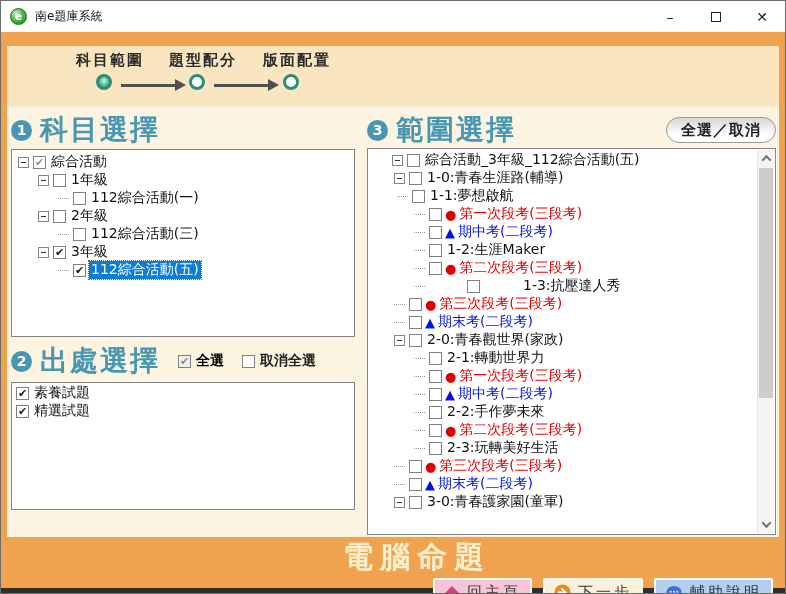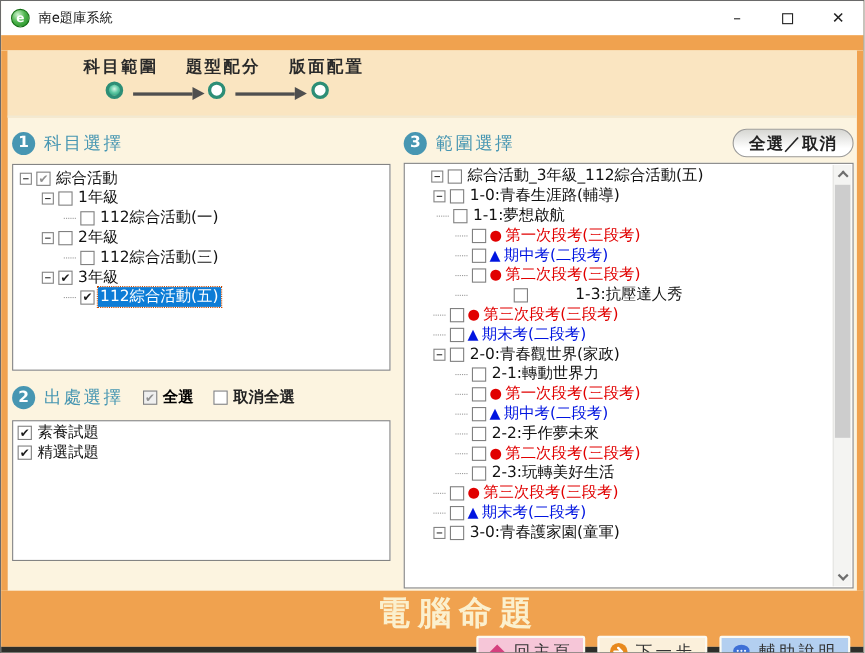--- a/index.html
+++ b/index.html
@@ -34,21 +34,21 @@
   .step-line{position:absolute;top:38px;height:3px;background:#4F4F4F;}
   .step-arrow{position:absolute;top:33px;width:0;height:0;border-left:11px solid #4F4F4F;border-top:6px solid transparent;border-bottom:6px solid transparent;}
 
   
   .main{height:428px;padding:8px 2px 0 4px;display:flex;gap:12px;}
   .col-left{width:344px;display:flex;flex-direction:column;}
   .col-right{flex:1;display:flex;flex-direction:column;margin-right:1px;}
 
   .sec-header{display:flex;align-items:center;gap:8px;height:30px;}
   .sec-num{width:21px;height:21px;border-radius:50%;background:var(--teal);color:#fff;font-size:14px;font-weight:bold;display:flex;align-items:center;justify-content:center;flex:0 0 21px;}
-  .sec-title{font-size:16px;font-weight:normal;color:var(--teal);letter-spacing:2px;}
+  .sec-title{font-size:28px;font-weight:bold;color:var(--teal);letter-spacing:2px;}
 
   .panel{background:#fff;border:1px solid #848484;}
   .panel-tree1{height:188px;margin-top:4px;overflow:hidden;padding-top:3px;}
   .panel-list{height:128px;margin-top:6px;overflow:hidden;padding-top:1px;}
   .panel-tree3{flex:1;margin-top:3px;position:relative;overflow:hidden;padding:2px 18px 0 0;}
 
   .hdr2{margin-top:9px;height:30px;display:flex;align-items:center;gap:8px;}
   .hdr-cb-group{display:flex;align-items:center;gap:5px;margin-left:10px;font-size:14px;}
   .hdr-cb-group.disabled .cb{background:#EFEFEF;}
   .hdr-cb-group.disabled .cb-label{color:#000000;}
@@ -259,20 +259,27 @@
                 <span class="marker" style="color: rgb(225, 0, 0);">●</span>
                 <span class="lbl" style="color: rgb(225, 0, 0);">第一次段考(三段考)</span>
               </div>
               <div class="tree-row" style="padding-left: 46px;">
                 <span class="dots"></span>
                 <span class="gap4"></span>
                 <span class="cb"></span>
                 <span class="gap3"></span>
                 <span class="marker" style="color: rgb(0, 20, 224);">▲</span>
                 <span class="lbl" style="color: rgb(0, 20, 224);">期中考(二段考)</span>
+              </div>
+              <div class="tree-row" style="padding-left: 46px;">
+                <span class="dots"></span>
+                <span class="gap4"></span>
+                <span class="cb"></span>
+                <span class="gap3"></span>
+                <span class="lbl">1-2:生涯Maker</span>
               </div>
               <div class="tree-row" style="padding-left: 46px;">
                 <span class="dots"></span>
                 <span class="gap4"></span>
                 <span class="cb"></span>
                 <span class="gap3"></span>
                 <span class="marker" style="color: rgb(225, 0, 0);">●</span>
                 <span class="lbl" style="color: rgb(225, 0, 0);">第二次段考(三段考)</span>
               </div>
               <div class="tree-row" style="padding-left: 46px; gap: 19px;">

